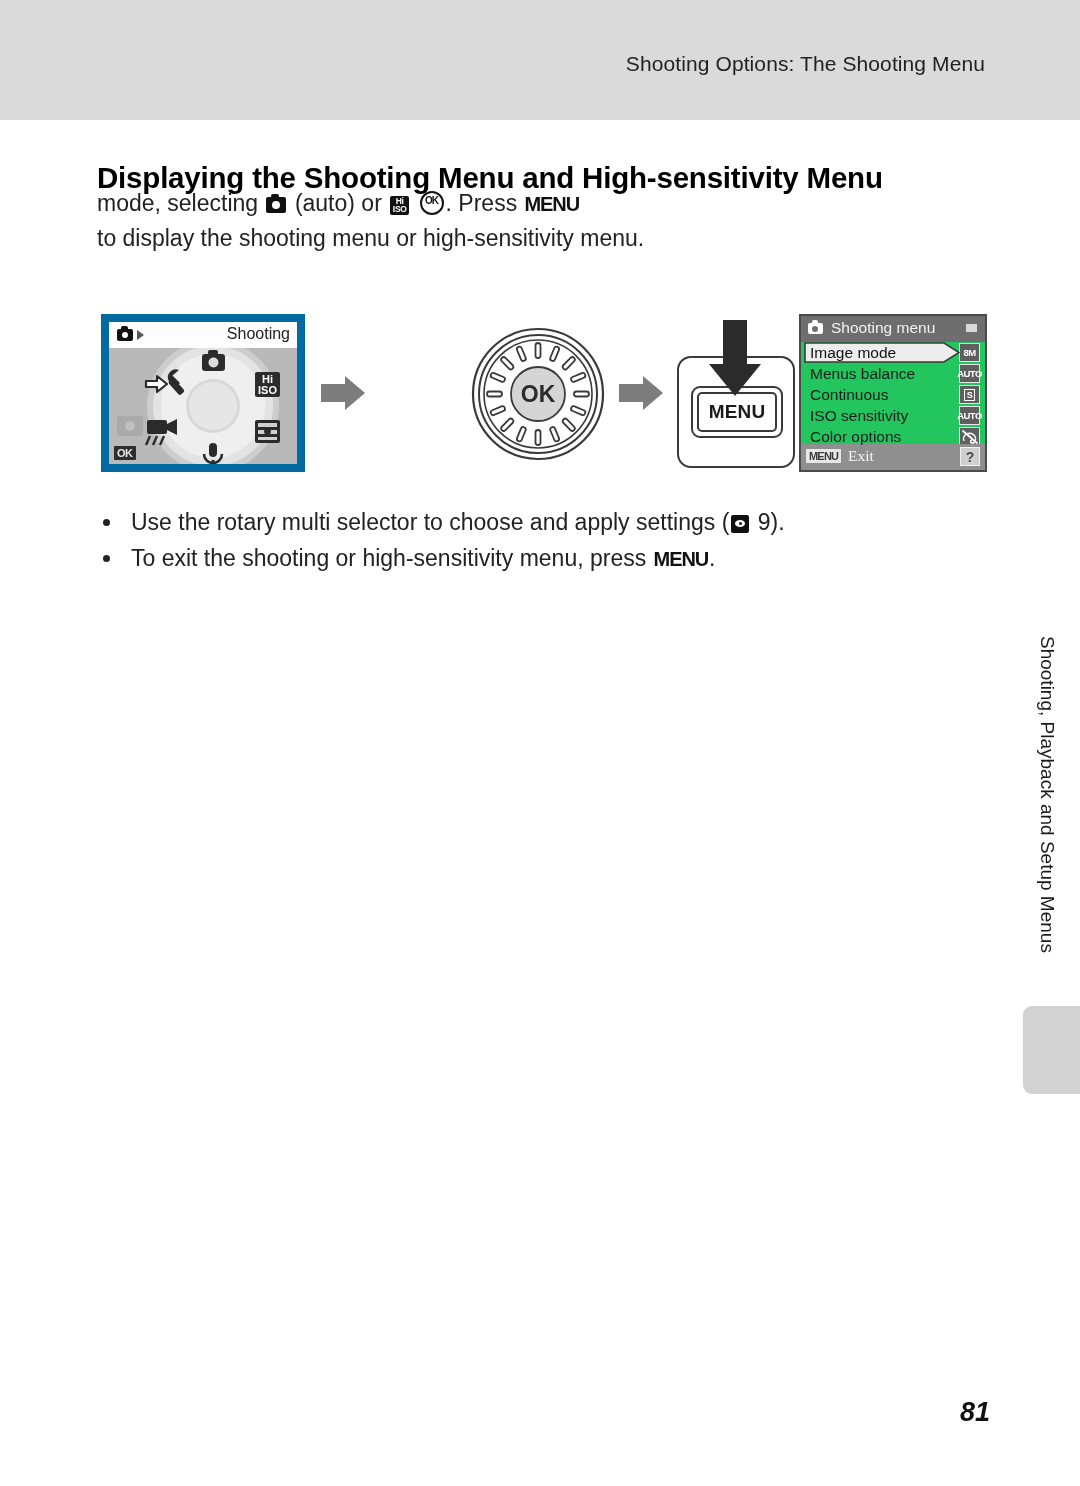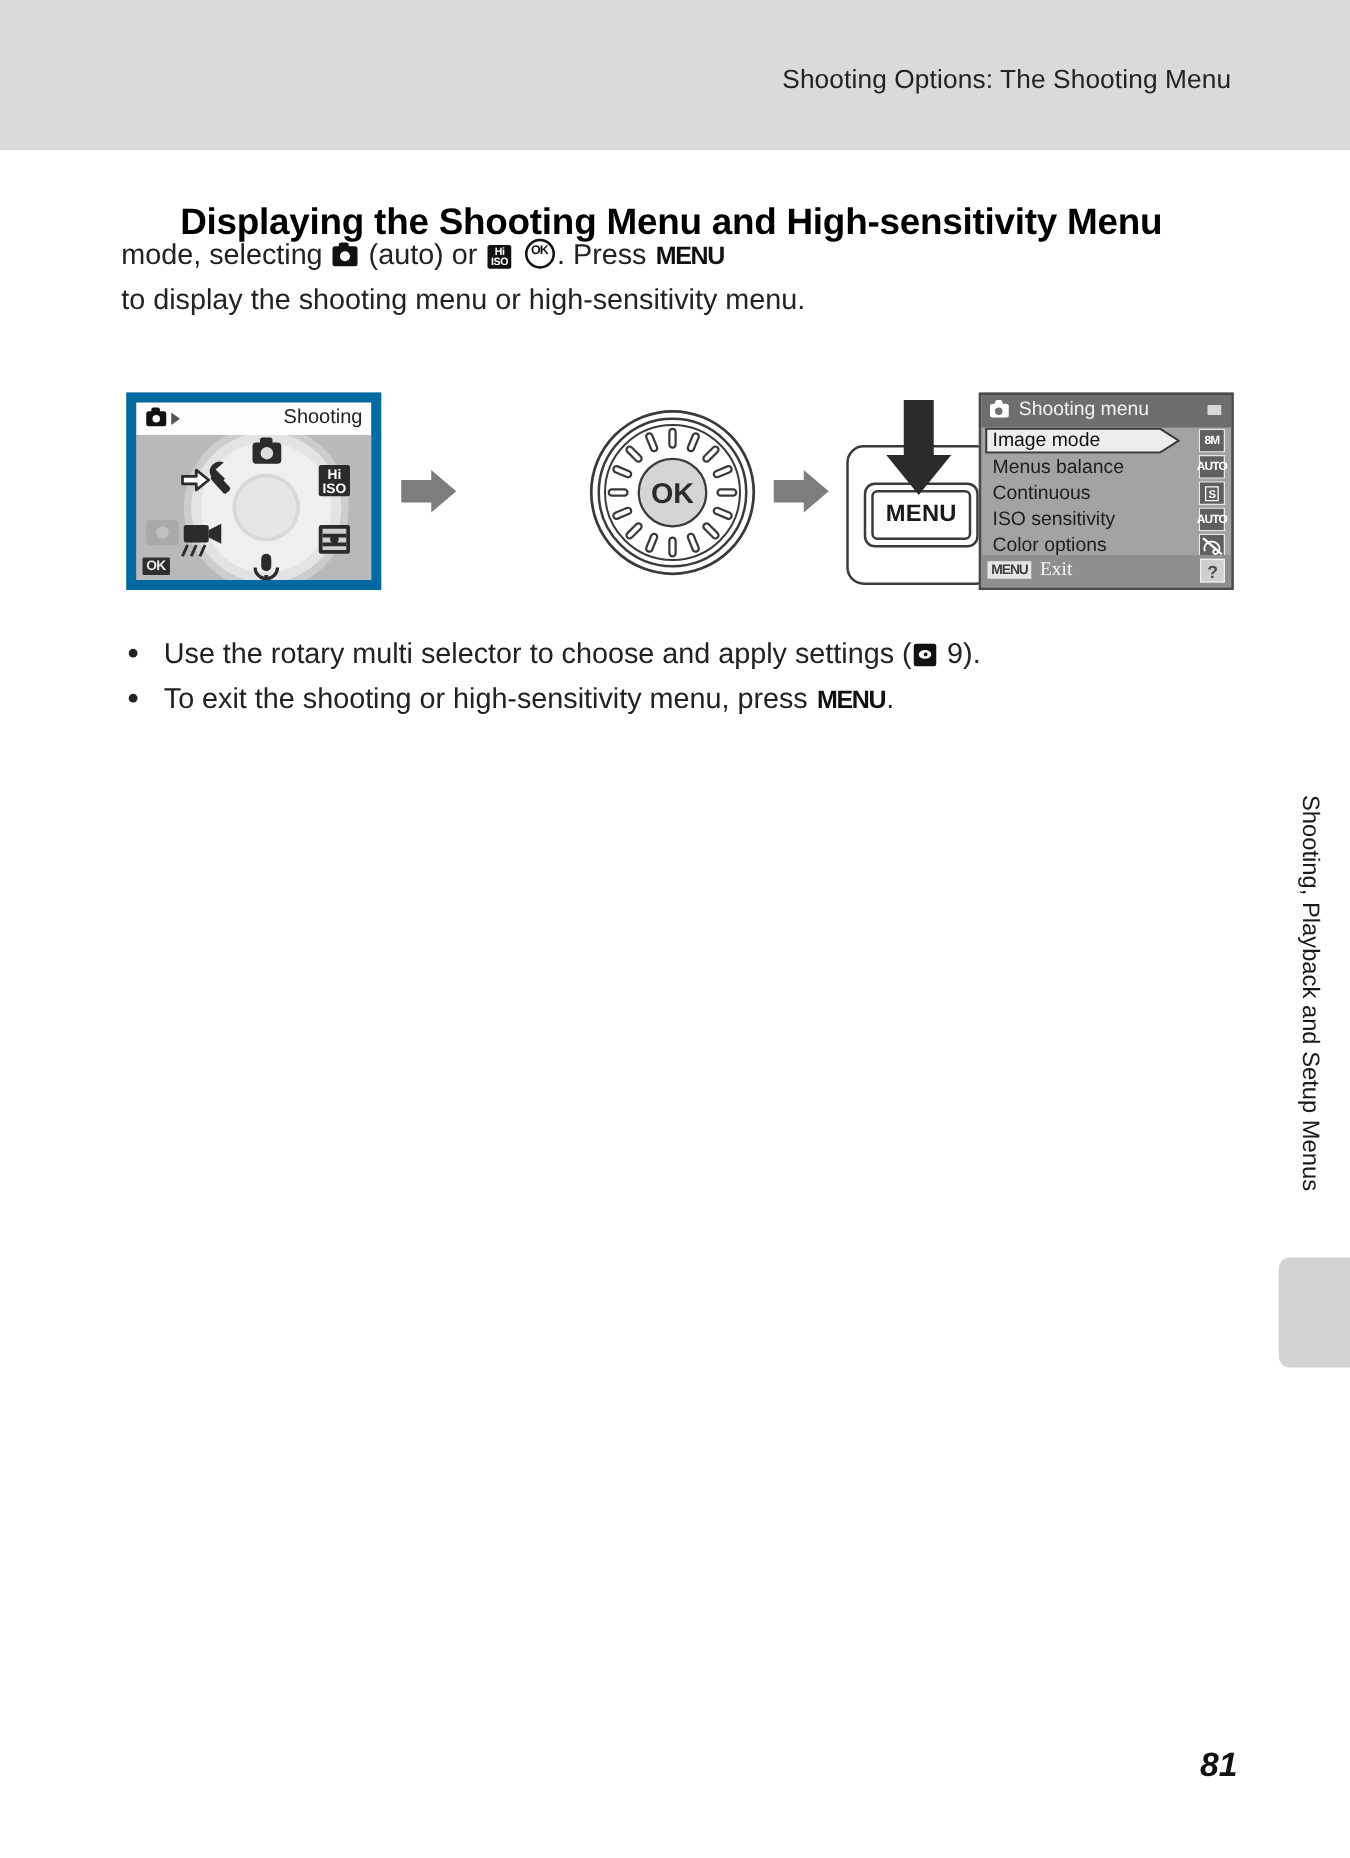--- a/index.html
+++ b/index.html
@@ -17,21 +17,20 @@
   .header-title{
     position:absolute;right:95px;top:76px;
     font-size:21px;color:#222;letter-spacing:.1px;white-space:nowrap;
     transform:translateY(-100%);
   }
   
   .page-heading{
     position:absolute;left:97px;top:140px;width:880px;
     font-size:29.5px;font-weight:bold;color:#000;letter-spacing:-.2px;
     line-height:1.2;
-    text-align:center;
   }
   
   .intro{
     position:absolute;left:97px;top:186px;width:885px;
     font-size:23px;line-height:34px;color:#222;
   }
   .intro .ln{display:block;white-space:nowrap;}
   
   .ic{display:inline-block;vertical-align:-2px;}
   .ic-cam{
@@ -127,22 +126,22 @@
   .mp-btn-inner{
     position:absolute;left:4px;top:4px;right:4px;bottom:4px;
     border:2px solid #3a3a3a;border-radius:5px;background:#fff;box-sizing:border-box;
     display:flex;align-items:center;justify-content:center;
     font-size:19px;font-weight:bold;color:#1a1a1a;letter-spacing:.2px;
   }
   .mp-arrow{position:absolute;left:30px;top:0;width:56px;height:78px;}
 
   
   .lcd-menu{
-    position:absolute;right:0;top:2px;width:204px;height:158px;
-    border:2px solid #4a4a4a;background:#a3a3a3;box-sizing:border-box;overflow:hidden;
+    position:absolute;right:0;top:2px;width:188px;height:158px;
+    border:2px solid #4a4a4a;background:#22c55e;box-sizing:border-box;overflow:hidden;
     font-size:15.5px;
   }
   .lm-title{
     position:absolute;left:0;top:0;width:100%;height:26px;background:#6e6e6e;
   }
   .lm-title .lt-cam{
     position:absolute;left:7px;top:7px;width:15px;height:11px;background:#fff;border-radius:2px;
   }
   .lm-title .lt-cam::before{content:"";position:absolute;left:4px;top:-3px;width:6px;height:3.5px;background:#fff;border-radius:2px 2px 0 0;}
   .lm-title .lt-cam::after{content:"";position:absolute;left:4px;top:2.5px;width:6px;height:6px;background:#6e6e6e;border-radius:50%;}

